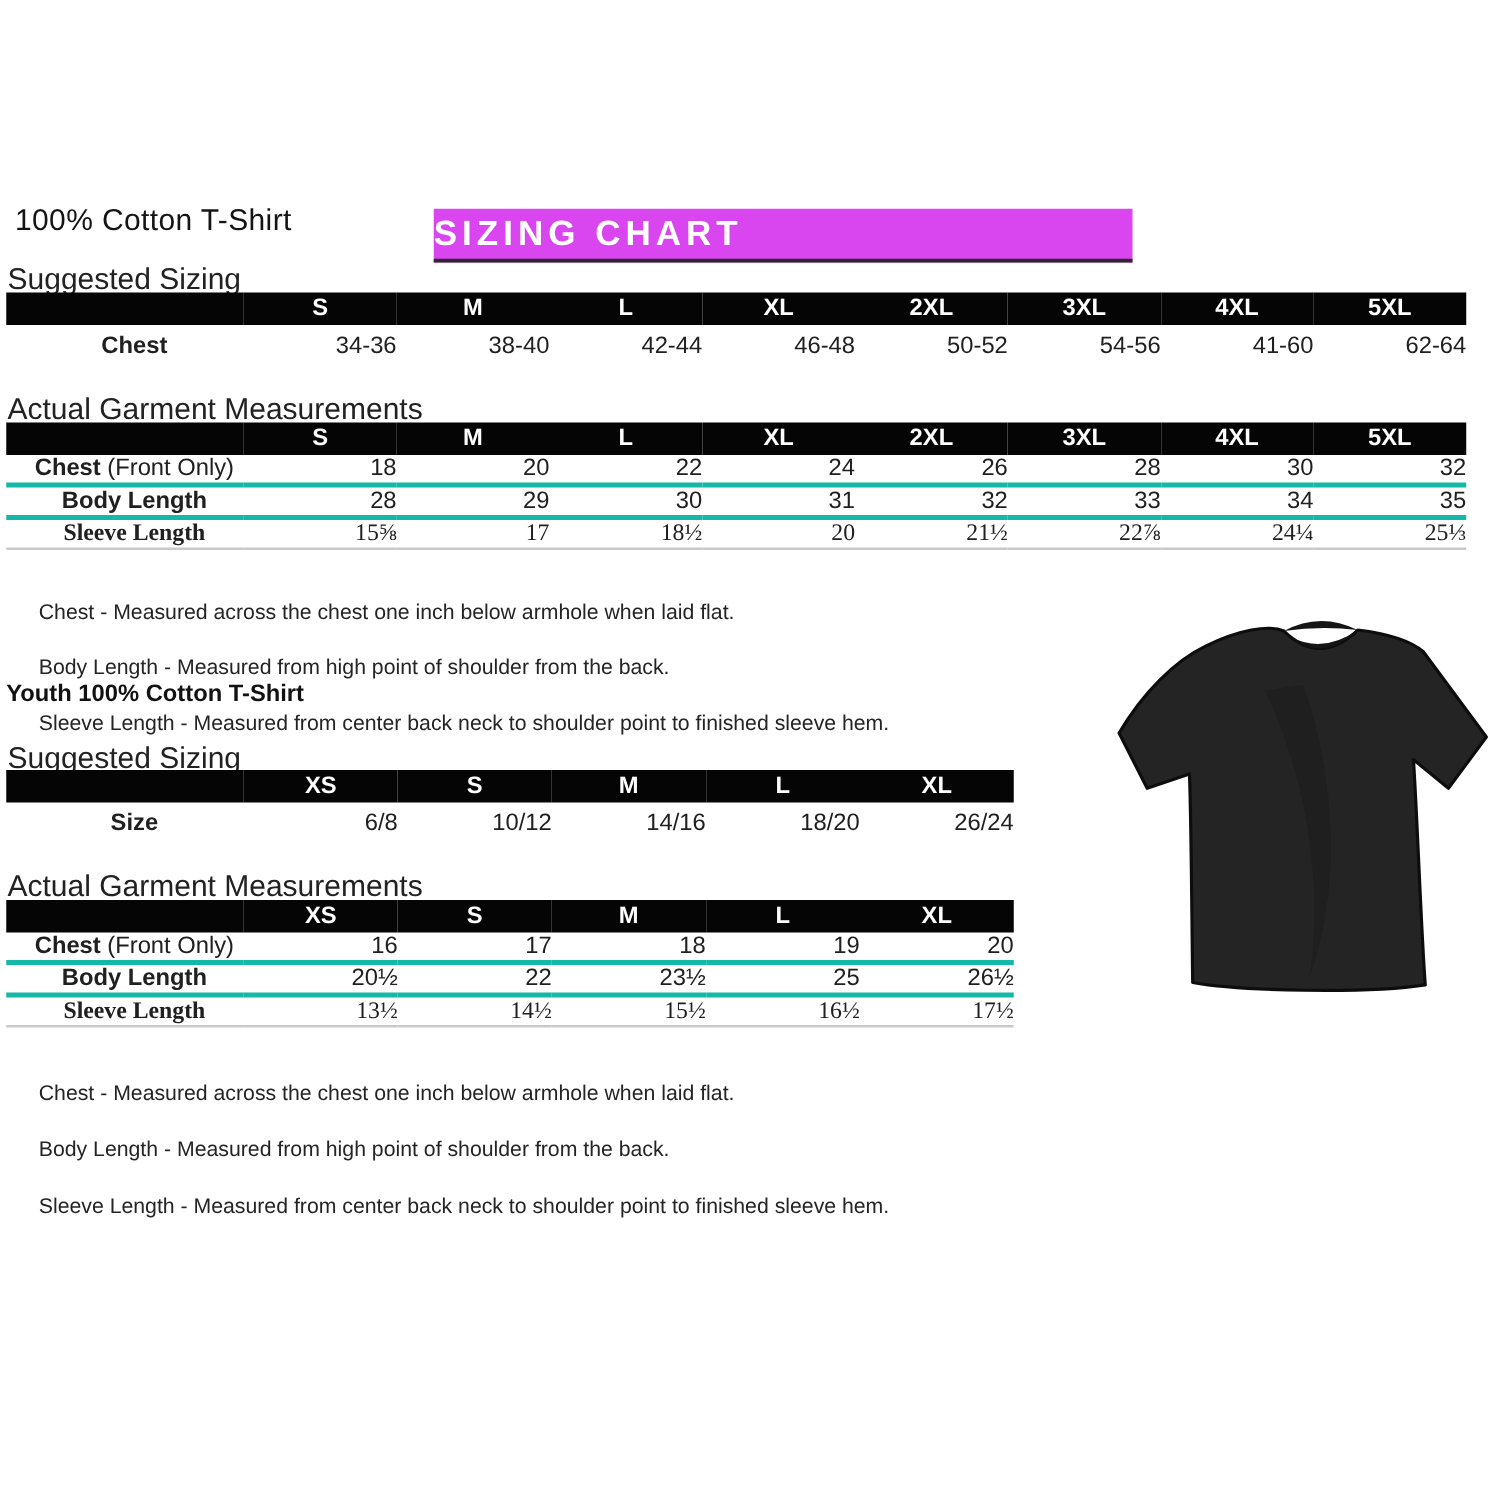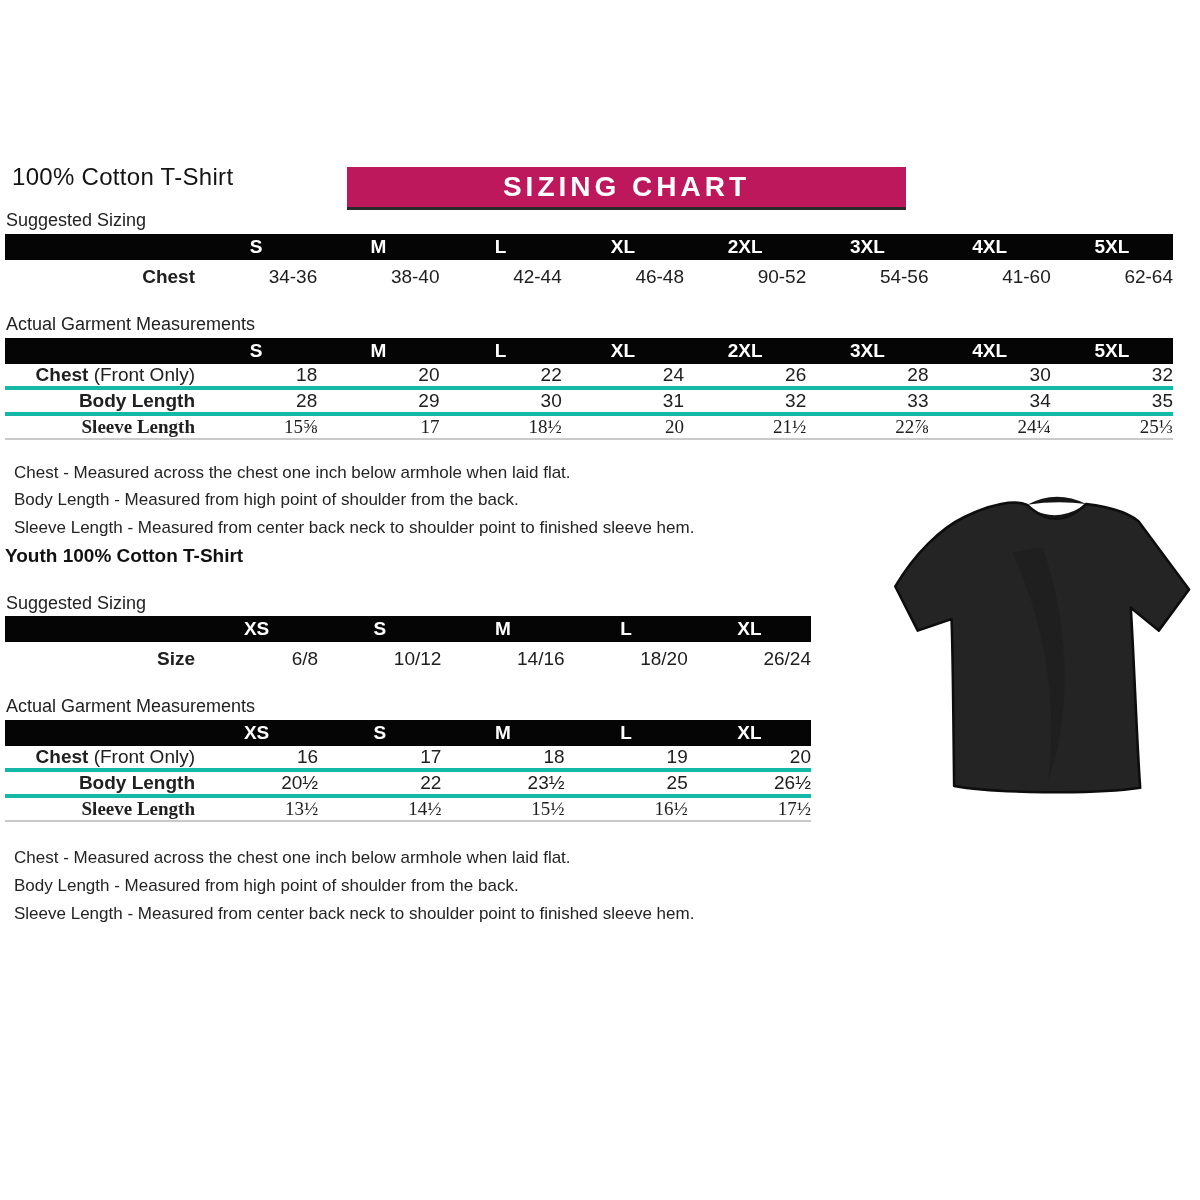--- a/index.html
+++ b/index.html
@@ -7,50 +7,50 @@
     width:1200px;height:1200px;position:relative;overflow:hidden;
     font-family:"Liberation Sans","DejaVu Sans",sans-serif;
     color:#1b1b1b;
     -webkit-font-smoothing:antialiased;
   }
   .abs{position:absolute;}
 
   
   .main-title{left:12px;top:163px;font-size:24px;font-weight:500;letter-spacing:.3px;color:#141414;}
   .banner{
-    left:347px;top:167px;width:559px;height:43px;background:#be185d;
+    left:347px;top:167px;width:559px;height:43px;background:#d946ef;
     color:#ffffff;font-weight:700;font-size:28px;letter-spacing:4px;
-    display:flex;align-items:center;justify-content:center;
+    display:flex;align-items:center;
     border-bottom:3px solid #2a2a2a;box-sizing:border-box;
   }
-  .section-label{font-size:18px;color:#222;}
+  .section-label{font-size:24px;color:#222;}
   .youth-title{left:5px;top:545px;font-size:19px;font-weight:700;color:#111;}
 
   
   table{border-collapse:collapse;table-layout:fixed;}
   th,td{padding:0;margin:0;}
   thead th{
     background:#050505;color:#ffffff;font-weight:700;font-size:19px;
     text-align:center;height:26px;line-height:26px;
   }
   tbody td{font-size:19px;text-align:right;color:#202020;}
-  td.rowlabel{text-align:right;padding-left:15px;white-space:nowrap;}
+  td.rowlabel{text-align:center;padding-left:15px;white-space:nowrap;}
   td.rowlabel .b{font-weight:700;}
   .t-adult{left:5px;width:1168px;}
   .t-adult col.lbl{width:190px;}
   .t-youth{left:5px;width:806px;}
   .t-youth col.lbl{width:190px;}
   .t-suggested tbody tr{height:33px;}
   .t-measure tbody tr{height:21px;}
   .t-measure tbody tr + tr{border-top:4px solid #14b8a6;}
   .t-measure tbody tr:last-child{border-bottom:2px solid #c9c9c9;font-family:Liberation Serif, serif;}
 
   
   .notes{font-size:17px;color:#242424;}
-  .notes p{margin:0;padding:0;}
+  .notes p{margin:17px;padding:0;}
   .notes-adult{left:14px;top:459px;line-height:27.4px;}
   .notes-youth{left:14px;top:844px;line-height:28.2px;}
 
   
   .tshirt{left:888px;top:482px;width:305px;height:335px;}
 </style>
 </head>
 <body>
 
 <div class="abs main-title">100% Cotton T-Shirt</div>
@@ -86,21 +86,21 @@
       <th>5XL</th>
     </tr>
   </thead>
   <tbody>
     <tr>
       <td class="rowlabel"><span class="b">Chest</span><span></span></td>
       <td>34-36</td>
       <td>38-40</td>
       <td>42-44</td>
       <td>46-48</td>
-      <td>90-52</td>
+      <td>50-52</td>
       <td>54-56</td>
       <td>41-60</td>
       <td>62-64</td>
     </tr>
   </tbody>
 </table>
 
 <div class="abs section-label" style="left:6px;top:314px;">Actual Garment Measurements</div>
 
 <table class="abs t-adult t-measure" style="top:338px;">

